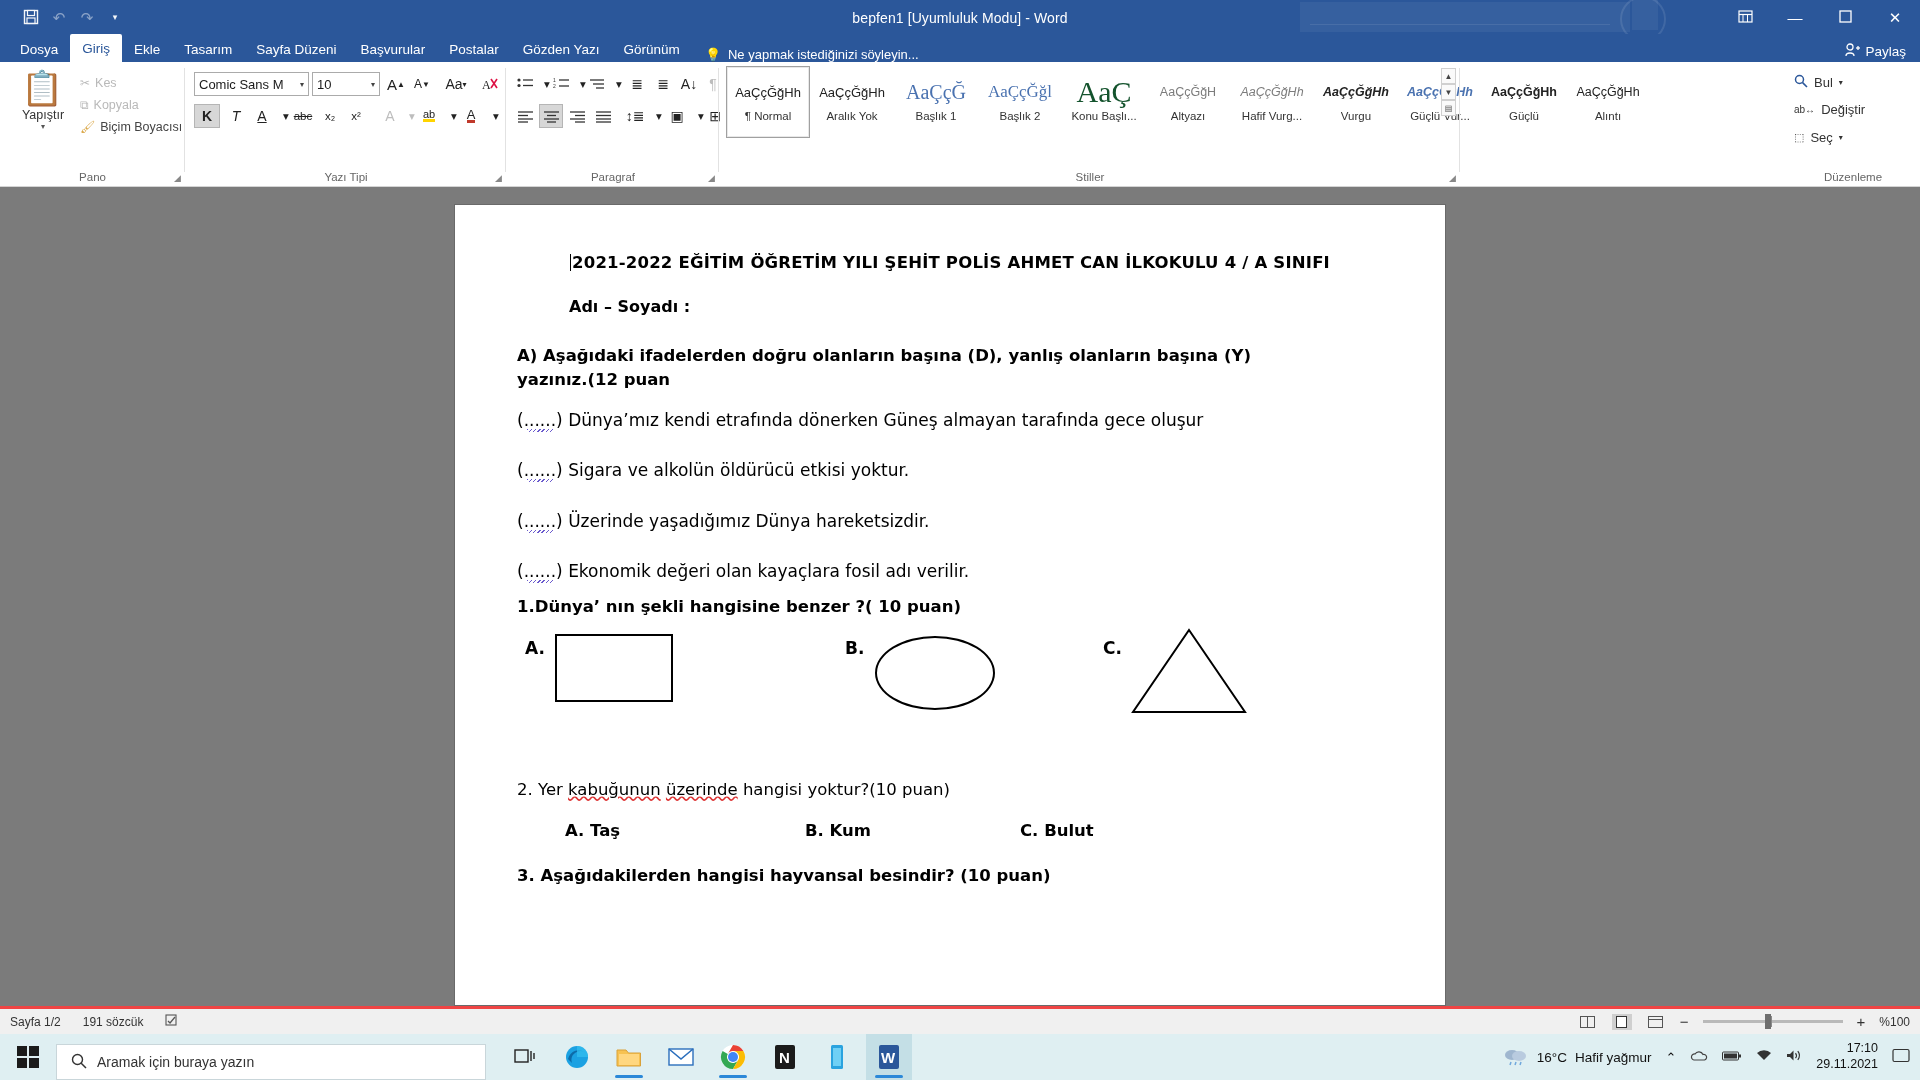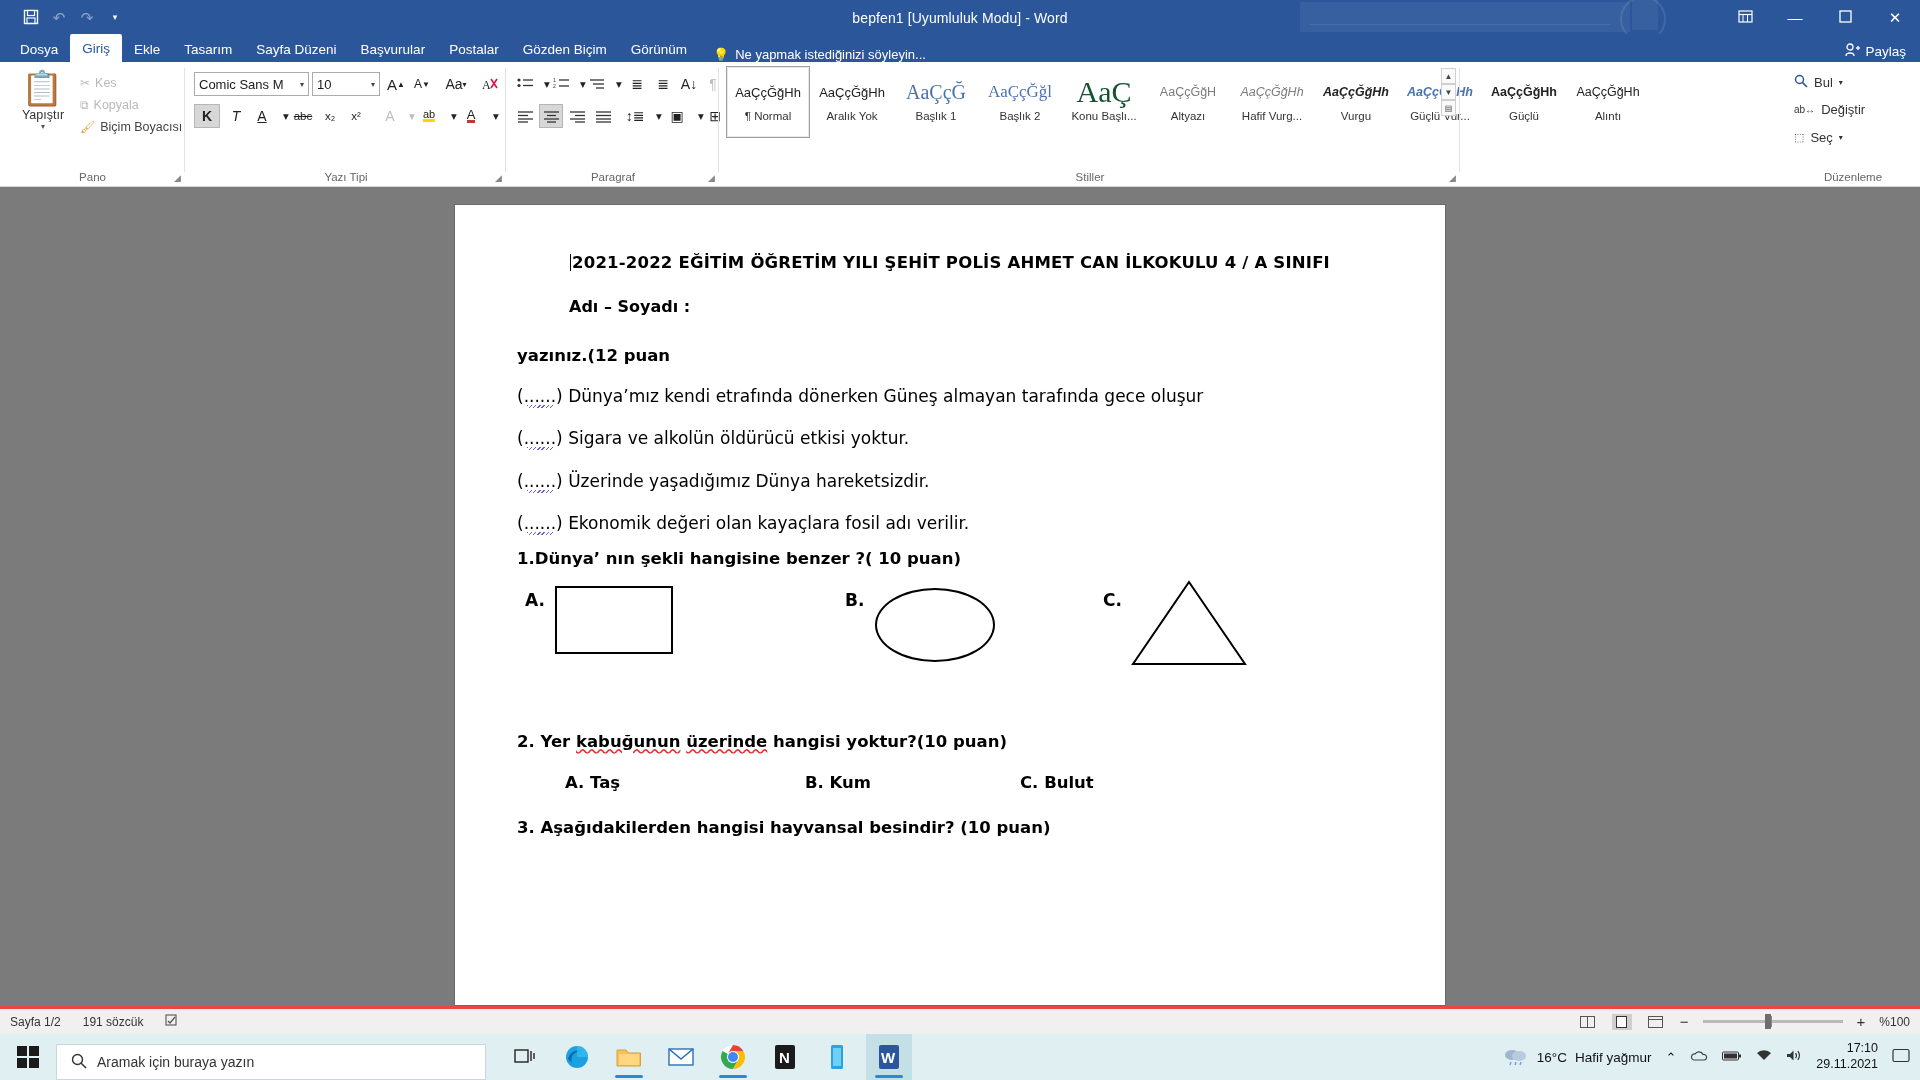--- a/index.html
+++ b/index.html
@@ -143,28 +143,28 @@
   .purple{ color:#7b2fbe; }
   .nameline{ font-weight:bold; font-size:16px; margin-top:25px; padding-left:52px;}
   .qa{ font-weight:bold; font-size:16.5px; margin-top:28px; line-height:1.45;}
   .tf{ font-size:17px; margin-top:16px; line-height:1.5;}
   .tf.just{ text-align:justify; }
   .blank{ position:relative; }
   .blank::after{
     content:""; position:absolute; left:3px; right:3px; bottom:-2px; height:3px;
     background-image:repeating-linear-gradient(135deg,#6a5acd 0 1px,transparent 1px 3px);
   }
-  .tf.tight{ margin-top:17px; }
+  .tf.tight{ margin-top:25px; }
   .q1{ font-weight:bold; font-size:16.5px; margin-top:12px;}
   .sq{ text-decoration:underline; text-decoration-color:#d33; text-decoration-style:wavy;}
   .shapes{ position:relative; height:110px; margin-top:14px;}
   .shp-lbl{ position:absolute; font-weight:bold; font-size:17px; }
   .rect{ position:absolute; border:2px solid #000; }
   .ellipse{ position:absolute; border:2px solid #000; border-radius:50%;}
-  .q2{ font-weight:bold; font-size:16.5px; margin-top:40px;}
+  .q2{ font-weight:normal; font-size:16.5px; margin-top:40px;}
   .opts{ display:flex; font-weight:bold; font-size:16.5px; margin-top:22px; padding-left:48px;}
   .opts span{ display:inline-block; }
   .q3{ font-weight:bold; font-size:16.5px; margin-top:26px;}
 
   
   .statusbar{
     position:absolute; left:0; top:1006px; width:1920px; height:28px;
     background:#f0f0f0; border-top:3px solid #ef4444; display:flex; align-items:center;
     font-size:12px; color:#333;
   }
@@ -241,21 +241,21 @@
 </div>
 
 <div class="tabbar">
   <div class="tab">Dosya</div>
   <div class="tab active">Giriş</div>
   <div class="tab">Ekle</div>
   <div class="tab">Tasarım</div>
   <div class="tab">Sayfa Düzeni</div>
   <div class="tab">Başvurular</div>
   <div class="tab">Postalar</div>
-  <div class="tab">Gözden Biçim</div>
+  <div class="tab">Gözden Yazı</div>
   <div class="tab">Görünüm</div>
   <div class="tellme">
     <span class="bulb">💡</span>
     <span>Ne yapmak istediğinizi söyleyin...</span>
   </div>
   <div class="share">
     <span>
       <svg width="15" height="14" viewBox="0 0 15 14">
           <circle cx="5" cy="4" r="3" fill="none" stroke="#fff" stroke-width="1.3"></circle>
           <path d="M1 13 C1 9 9 9 9 13" fill="none" stroke="#fff" stroke-width="1.3"></path>
@@ -519,20 +519,21 @@
     <div class="doc">
 
       <div class="h1line">
         <span class="caret"></span><span>2021-2022 EĞİTİM ÖĞRETİM YILI ŞEHİT POLİS AHMET CAN İLKOKULU 4 / A SINIFI</span>
       </div>
 
 
       <div class="nameline">Adı – Soyadı  :</div>
 
       <div class="qa">
+        <div>A) Aşağıdaki ifadelerden doğru olanların başına (D), yanlış olanların başına (Y)</div>
         <div>yazınız.(12 puan</div>
       </div>
 
 
       <div class="tf just">
         <span>(<span class="blank">......</span>)</span>
         <span>Dünya’mız  kendi  etrafında  dönerken  Güneş  almayan  tarafında  gece oluşur</span>
       </div>
 
       <div class="tf tight">

